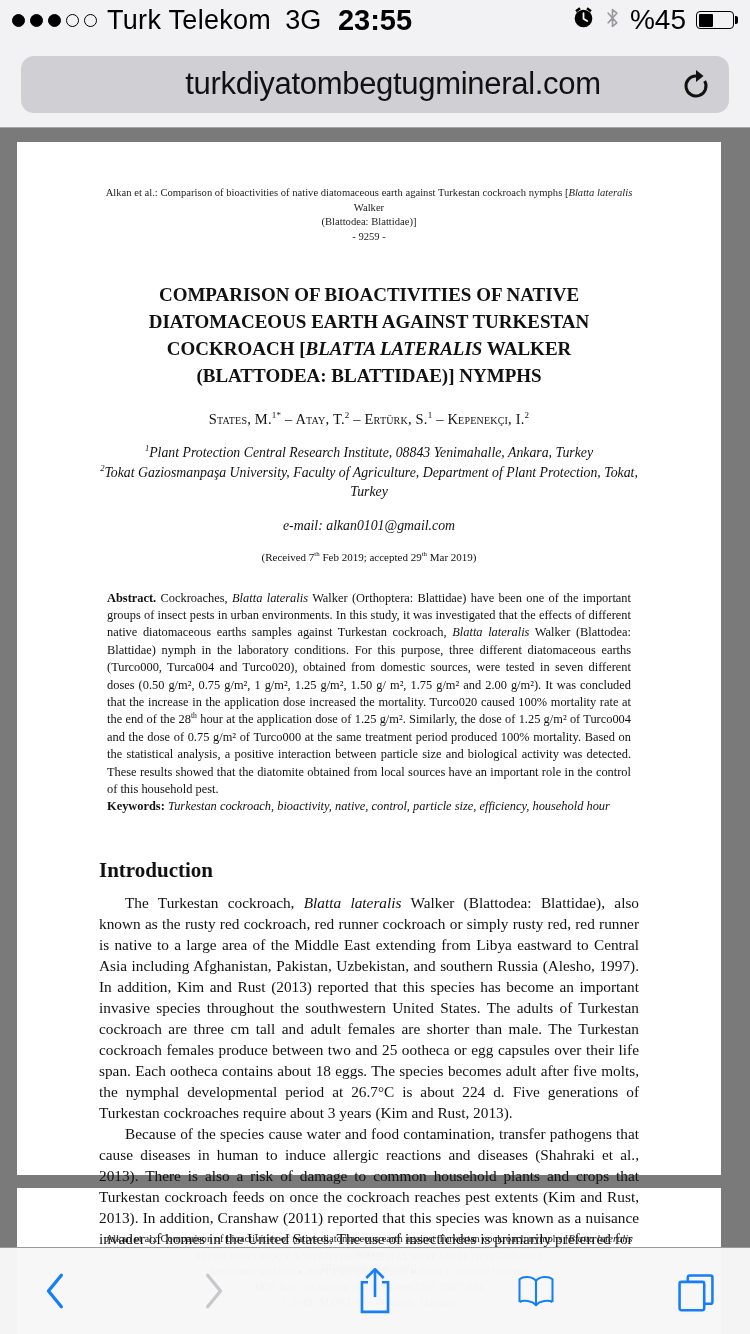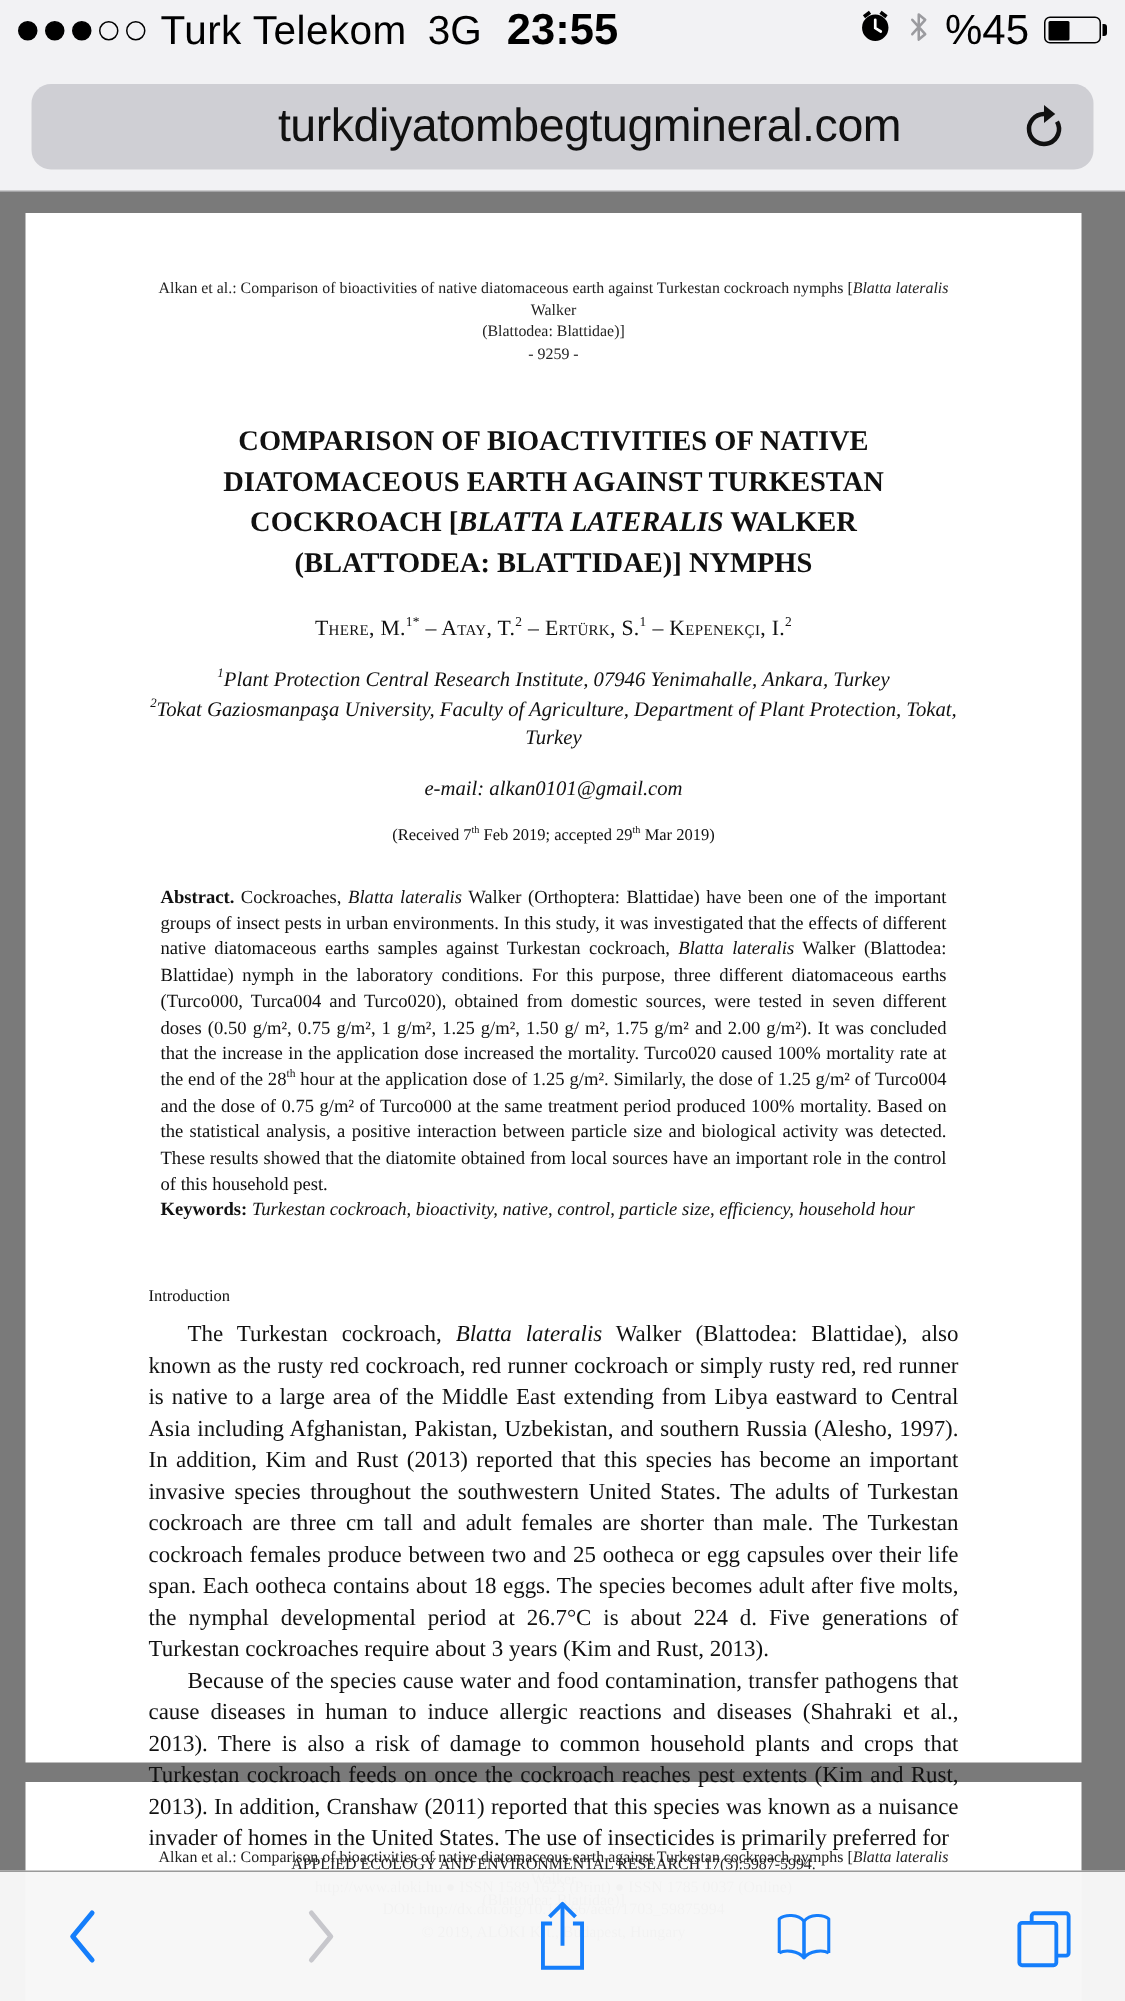--- a/index.html
+++ b/index.html
@@ -49,21 +49,21 @@
   .page2{height:200px;margin-top:13px;padding:44px 82px 0;overflow:hidden;}
   .running-header{font-size:10.6px;line-height:14.5px;text-align:center;color:#222;}
   .page-no{font-size:10.6px;text-align:center;margin-top:1px;color:#222;}
   .paper-title{font-size:19px;line-height:27px;font-weight:bold;text-align:center;margin:39px 28px 0;}
   .authors{font-size:14.5px;text-align:center;margin-top:22px;font-variant:small-caps;letter-spacing:0.2px;}
   .affil{font-size:13.8px;line-height:19px;font-style:italic;text-align:center;margin-top:15px;}
   .corr{font-size:13.8px;line-height:19px;font-style:italic;text-align:center;margin-top:15px;}
   .received{font-size:11px;text-align:center;margin-top:16px;}
   .abstract{font-size:12.4px;line-height:17.4px;text-align:justify;margin:27px 8px 0;}
   .keywords{font-size:12.4px;line-height:17.4px;text-align:justify;margin:0 8px;}
-  .section-heading{font-size:11px;font-weight:normal;margin-top:42px;}
+  .section-heading{font-size:21px;font-weight:bold;margin-top:42px;}
   .body-par{font-size:15.3px;line-height:21px;text-align:justify;text-indent:26px;margin:0;}
   .body-par.first{margin-top:9px;}
   .pdf-footer{margin-top:auto;padding-bottom:14px;font-size:10.6px;line-height:15px;text-align:center;color:#222;}
   
   .s-i{font-style:italic;}
   .s-b{font-weight:bold;}
   .s-sup{font-size:0.62em;vertical-align:super;line-height:0;}
   
   .toolbar{
     position:absolute;left:0;bottom:0;width:750px;height:87px;
@@ -126,23 +126,23 @@
 
 <div class="web-content">
 
   <div class="sheet page1">
     <div class="running-header"><span>Alkan et al.: Comparison of bioactivities of native diatomaceous earth against Turkestan cockroach nymphs [</span><span class="s-i">Blatta lateralis</span><span> Walker</span></div>
     <div class="running-header">(Blattodea: Blattidae)]</div>
     <div class="page-no">- 9259 -</div>
 
     <div class="paper-title"><span>COMPARISON OF BIOACTIVITIES OF NATIVE DIATOMACEOUS EARTH AGAINST TURKESTAN COCKROACH [</span><span class="s-i">BLATTA LATERALIS</span><span> WALKER (BLATTODEA: BLATTIDAE)] NYMPHS</span></div>
 
-    <div class="authors"><span>There, M.</span><span class="s-sup">1*</span><span> – Atay, T.</span><span class="s-sup">2</span><span> – Ertürk, S.</span><span class="s-sup">1</span><span> – Kepenekçi, I.</span><span class="s-sup">2</span></div>
-
-    <div class="affil"><span class="s-sup">1</span><span>Plant Protection Central Research Institute, 07946 Yenimahalle, Ankara, Turkey</span></div>
+    <div class="authors"><span>States, M.</span><span class="s-sup">1*</span><span> – Atay, T.</span><span class="s-sup">2</span><span> – Ertürk, S.</span><span class="s-sup">1</span><span> – Kepenekçi, I.</span><span class="s-sup">2</span></div>
+
+    <div class="affil"><span class="s-sup">1</span><span>Plant Protection Central Research Institute, 08843 Yenimahalle, Ankara, Turkey</span></div>
     <div class="affil" style="margin-top:1px;"><span class="s-sup">2</span><span>Tokat Gaziosmanpaşa University, Faculty of Agriculture, Department of Plant Protection, Tokat, Turkey</span></div>
 
     <div class="corr">
       <div>e-mail: alkan0101@gmail.com</div>
     </div>
 
     <div class="received"><span>(Received 7</span><span class="s-sup">th</span><span> Feb 2019; accepted 29</span><span class="s-sup">th</span><span> Mar 2019)</span></div>
 
     <p class="abstract"><span class="s-b">Abstract. </span><span>Cockroaches, </span><span class="s-i">Blatta lateralis</span><span> Walker (Orthoptera: Blattidae) have been one of the important groups of insect pests in urban environments. In this study, it was investigated that the effects of different native diatomaceous earths samples against Turkestan cockroach, </span><span class="s-i">Blatta lateralis</span><span> Walker (Blattodea: Blattidae) nymph in the laboratory conditions. For this purpose, three different diatomaceous earths (Turco000, Turca004 and Turco020), obtained from domestic sources, were tested in seven different doses (0.50 g/m², 0.75 g/m², 1 g/m², 1.25 g/m², 1.50 g/ m², 1.75 g/m² and 2.00 g/m²). It was concluded that the increase in the application dose increased the mortality. Turco020 caused 100% mortality rate at the end of the 28</span><span class="s-sup">th</span><span> hour at the application dose of 1.25 g/m². Similarly, the dose of 1.25 g/m² of Turco004 and the dose of 0.75 g/m² of Turco000 at the same treatment period produced 100% mortality. Based on the statistical analysis, a positive interaction between particle size and biological activity was detected. These results showed that the diatomite obtained from local sources have an important role in the control of this household pest.</span></p>
     <p class="keywords"><span class="s-b">Keywords: </span><span class="s-i">Turkestan cockroach, bioactivity, native, control, particle size, efficiency, household hour</span></p>

